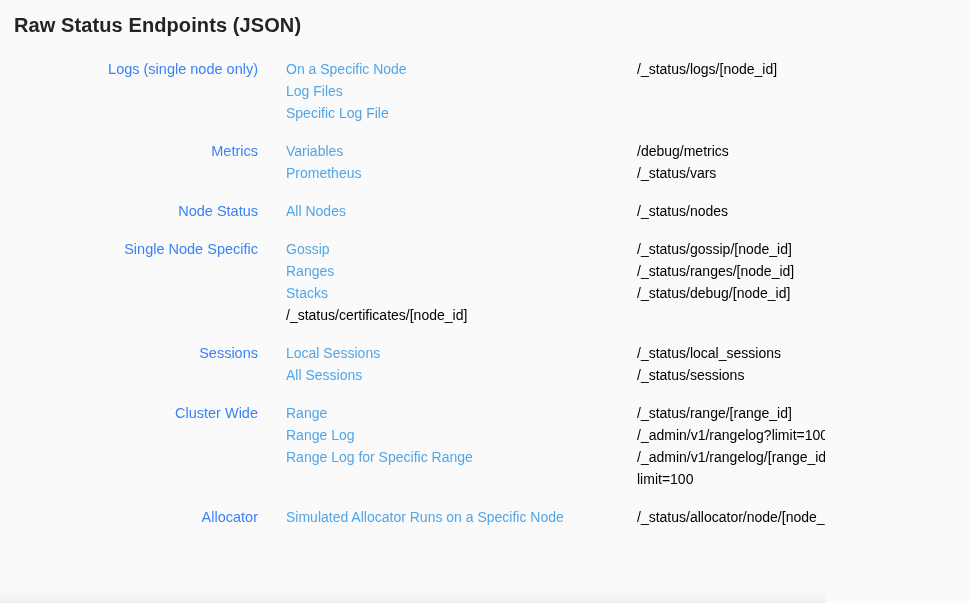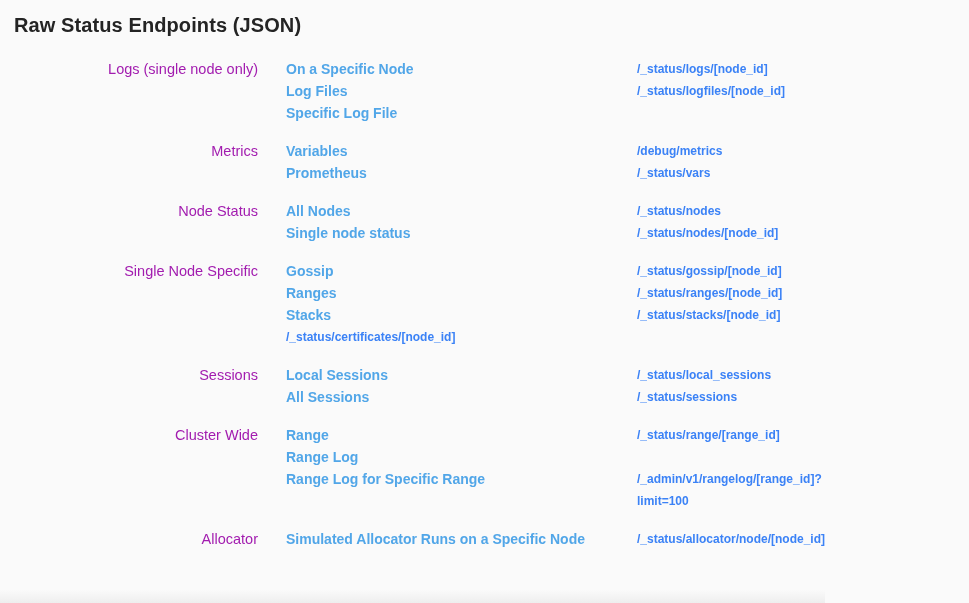--- a/index.html
+++ b/index.html
@@ -28,44 +28,42 @@
   .section {
     display: flex;
     margin-bottom: 16px;
   }
   .category {
     width: 258px;
     flex: 0 0 258px;
     text-align: right;
     font-size: 14.5px;
     line-height: 22px;
-    color: #a21caf;
+    color: #3b82f6;
   }
   .rows {
     margin-left: 28px;
     flex: 1;
   }
   .row {
     display: flex;
     line-height: 22px;
   }
   a.link {
     display: block;
     width: 351px;
     flex: 0 0 351px;
     font-size: 14px;
     color: #51a6e8;
     text-decoration: none;
     cursor: pointer;
-    font-weight: bold;
   }
   .url {
-    font-size: 12px;
-    color: #3b82f6;
-    font-weight: bold;
+    font-size: 14px;
+    color: #000000;
   }
   .footer-strip {
     position: absolute;
     left: 0; right: 0; bottom: 0;
     height: 13px;
     background: linear-gradient(to bottom, #fafafa 0%, #eeeeee 100%);
   }
 </style>
 </head>
 <body>
@@ -77,21 +75,20 @@
   <div class="section">
     <div class="category">Logs (single node only)</div>
     <div class="rows">
   <div class="row">
     <a class="link" href="#">On a Specific Node</a>
     <span class="url">/_status/logs/[node_id]</span>
   </div>
 
   <div class="row">
     <a class="link" href="#">Log Files</a>
-    <span class="url">/_status/logfiles/[node_id]</span>
   </div>
 
   <div class="row">
     <a class="link" href="#">Specific Log File</a>
   </div>
 </div>
   </div>
 
   <div class="section">
     <div class="category">Metrics</div>
@@ -109,43 +106,39 @@
   </div>
 
   <div class="section">
     <div class="category">Node Status</div>
     <div class="rows">
   <div class="row">
     <a class="link" href="#">All Nodes</a>
     <span class="url">/_status/nodes</span>
   </div>
 
-  <div class="row">
-    <a class="link" href="#">Single node status</a>
-    <span class="url">/_status/nodes/[node_id]</span>
-  </div>
 </div>
   </div>
 
   <div class="section">
     <div class="category">Single Node Specific</div>
     <div class="rows">
   <div class="row">
     <a class="link" href="#">Gossip</a>
     <span class="url">/_status/gossip/[node_id]</span>
   </div>
 
   <div class="row">
     <a class="link" href="#">Ranges</a>
     <span class="url">/_status/ranges/[node_id]</span>
   </div>
 
   <div class="row">
     <a class="link" href="#">Stacks</a>
-    <span class="url">/_status/stacks/[node_id]</span>
+    <span class="url">/_status/debug/[node_id]</span>
   </div>
 
   <div class="row">
     <span class="url">/_status/certificates/[node_id]</span>
   </div>
 </div>
   </div>
 
   <div class="section">
     <div class="category">Sessions</div>
@@ -166,20 +159,21 @@
     <div class="category">Cluster Wide</div>
     <div class="rows">
 
   <div class="row">
     <a class="link" href="#">Range</a>
     <span class="url">/_status/range/[range_id]</span>
   </div>
 
   <div class="row">
     <a class="link" href="#">Range Log</a>
+    <span class="url">/_admin/v1/rangelog?limit=100</span>
   </div>
 
   <div class="row">
     <a class="link" href="#">Range Log for Specific Range</a>
     <span class="url">/_admin/v1/rangelog/[range_id]?limit=100</span>
   </div>
 </div>
   </div>
 
   <div class="section">

